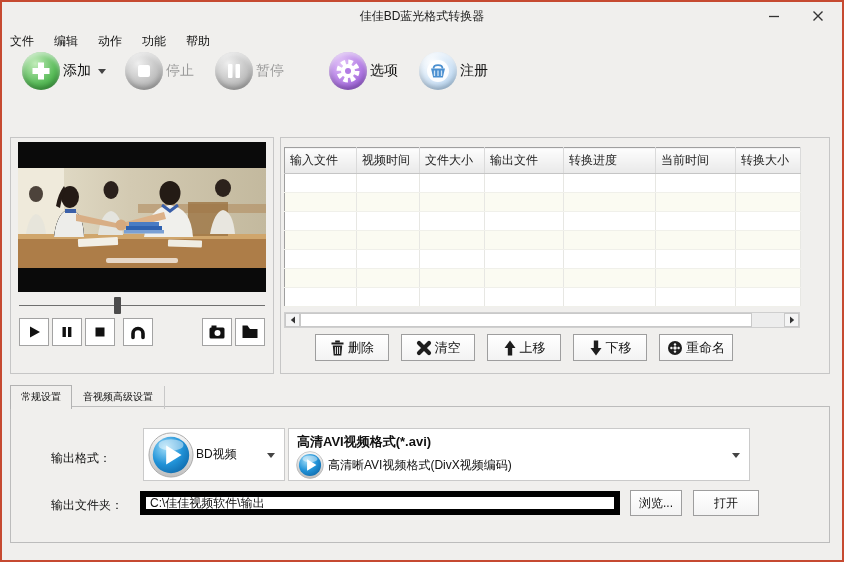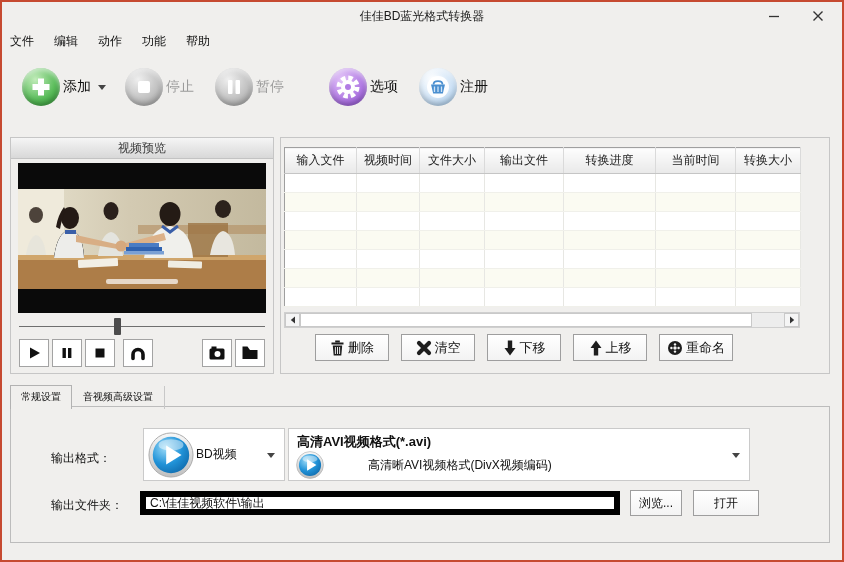--- a/index.html
+++ b/index.html
@@ -12,21 +12,21 @@
   .titlebar { position:relative; height:28px; display:flex; align-items:center; justify-content:center; }
   .title { font-size:12px; color:#1a1a1a; }
   .win-controls { position:absolute; right:2px; top:0; height:28px; display:flex; }
   .win-btn { width:44px; height:28px; display:flex; align-items:center; justify-content:center; cursor:default; }
 
   
   .menubar { display:flex; padding-left:3px; height:22px; align-items:center; }
   .menu-item { font-size:12px; padding:3px 5px; margin-right:10px; color:#111; }
 
   
-  .toolbar { height:70px; display:flex; align-items:center; }
+  .toolbar { height:70px; display:flex; align-items:flex-start; }
   .tool-btn { display:flex; align-items:center; }
   .tool-icon { width:38px; height:38px; border-radius:50%; display:flex; align-items:center; justify-content:center;
                box-shadow: inset 0 3px 4px rgba(255,255,255,.55), inset 0 -3px 5px rgba(0,0,0,.22); }
   .tool-label { font-size:14px; color:#111; margin-left:3px; }
   .tool-btn.disabled .tool-label { color:#9b9b9b; }
   .icon-add   { background: radial-gradient(circle at 35% 30%, #c2ecba, #5cbd5c 55%, #2e9132 90%); }
   .icon-start { background: radial-gradient(circle at 35% 30%, #a8e0f8, #35a4dd 55%, #0f73b3 90%); }
   .icon-stop, .icon-pause { background: radial-gradient(circle at 35% 30%, #efefef, #c2c2c2 55%, #9d9d9d 90%); }
   .icon-options { background: radial-gradient(circle at 35% 30%, #e2c2f8, #b27ce4 55%, #8a4cc9 90%); }
   .icon-register { background: radial-gradient(circle at 35% 30%, #ffffff, #cfe3f6 55%, #a4c8e8 90%); }
@@ -47,21 +47,21 @@
           align-items:center; justify-content:center; }
   .pbtn + .pbtn { margin-left:3px; }
   .pbtn.gap { margin-left:8px; }
   .pbtn.far { margin-left:auto; }
 
   
   .list-panel { position:relative; margin-left:6px; width:550px; height:237px; border:1px solid #c6c6c6; }
   .file-table { position:absolute; left:3px; top:9px; width:516px; border-collapse:collapse;
                 background:#fff; border:1px solid #9f9f9f; font-size:12px; table-layout:fixed; }
   .file-table th { background:linear-gradient(#fdfdfd,#e9e9e9); border-right:1px solid #dadada;
-                   border-bottom:1px solid #c5c5c5; font-weight:normal; text-align:center;
+                   border-bottom:1px solid #c5c5c5; font-weight:normal; text-align:left;
                    padding:4px 5px; color:#222; white-space:nowrap; overflow:hidden;margin-left:30px; }
   .file-table td { height:16px; line-height:16px; border-right:1px solid #e7e7e3; border-bottom:1px solid #f0f0ea;
                    padding:1px 4px; white-space:nowrap; overflow:hidden; }
   .file-table tr.selected { background:#2e6ec6; color:#fff; }
   .file-table tr.selected td { border-right:1px solid #5d8fd6; border-bottom:1px solid #2e6ec6; }
   .file-table tr.row-alt { background:#fbfbf2; }
   .col1{width:72px}.col2{width:63px}.col3{width:65px}.col4{width:79px}.col5{width:92px}.col6{width:80px}.col7{width:65px}
 
   .hscroll { position:absolute; left:3px; top:174px; width:516px; height:16px; background:#ededed; border:1px solid #cfcfcf; }
   .sb-arrow { position:absolute; top:0; width:15px; height:14px; background:#f5f5f5; border:1px solid #c9c9c9;
@@ -81,21 +81,21 @@
   .tab.active { background:#f0efed; border:1px solid #b2b2b2; border-bottom:none; padding:4px 10px 5px; }
   .tab.inactive { padding:4px 11px 5px; border-right:1px solid #c8c8c8; }
   .settings-pane { position:absolute; left:8px; top:404px; width:820px; height:137px; border:1px solid #bcbcbc; }
   .form-label { position:absolute; font-size:12px; color:#111; }
   .dd-box { position:absolute; background:#fff; border:1px solid #cacaca; }
   .dd1 { left:132px; top:21px; width:142px; height:53px; display:flex; align-items:center; }
   .dd1-label { font-size:12px; margin-left:2px; color:#111; }
   .dd1 .dd-arrow, .dd2 .dd-arrow { position:absolute; right:9px; top:24px; margin:0; }
   .dd2 { left:277px; top:21px; width:462px; height:53px; }
   .dd2-title { position:absolute; left:8px; top:4px; font-size:13px; font-weight:bold; color:#111; }
-  .dd2-row { position:absolute; left:7px; top:22px; display:flex; align-items:center;gap:40px; }
+  .dd2-row { position:absolute; left:7px; top:22px; display:flex; align-items:center; }
   .dd2-value { font-size:12px; color:#111; margin-left:4px; }
   .folder-input { position:absolute; left:129px; top:84px; width:480px; height:24px; border:6px solid #000000;
                   font-size:12px; padding:2px 4px; font-family:inherit; color:#111; background:#fff; }
   .sbtn { position:absolute; top:83px; height:26px; background:linear-gradient(#ffffff,#f3f3f3);
           border:1px solid #9e9e9e; font-size:12px; display:flex; align-items:center; justify-content:center; color:#111; }
   .browse-btn { left:619px; width:52px; }
   .open-btn { left:682px; width:66px; }
   .hidden-defs { position:absolute; width:0; height:0; overflow:hidden; }
 </style>
 </head>
@@ -193,21 +193,20 @@
           <path d="M11.5 14.5v5.5M15 14.5v5.5M18.5 14.5v5.5" stroke="#cfe4f6" stroke-width="1.3"></path>
         </svg>
       </span>
       <span class="tool-label">注册</span>
     </div>
   </div>
 
   <div class="main">
 
     <div class="preview-panel">
-      <div class="panel-header">视频预览</div>
 
       <div class="video-thumb">
         <svg width="248" height="150" viewBox="0 0 248 150" xmlns="http://www.w3.org/2000/svg">
           <rect width="248" height="150" fill="#060606"></rect>
           <g>
             <linearGradient id="roomG" x1="0" y1="0" x2="1" y2="0">
               <stop offset="0" stop-color="#e7e2cf"></stop>
                 <stop offset="0.45" stop-color="#d3cab2"></stop>
                 <stop offset="1" stop-color="#c3b99e"></stop>
             </linearGradient>
@@ -404,29 +403,29 @@
           <span>删除</span>
         </div>
         <div class="lbtn">
           <svg width="16" height="16" viewBox="0 0 16 16">
             <path d="M3 3l10 10M13 3L3 13" stroke="#1d1d1d" stroke-width="4.2" stroke-linecap="round"></path>
           </svg>
           <span>清空</span>
         </div>
         <div class="lbtn">
           <svg width="14" height="16" viewBox="0 0 14 16">
-            <path d="M4.8 0.5h4.4v7.5h3.3L7 15.5 1.5 8h3.3z" fill="#1d1d1d"></path>
-          </svg>
-          <span>下移</span>
+            <path d="M4.8 15.5h4.4V8h3.3L7 0.5 1.5 8h3.3z" fill="#1d1d1d"></path>
+          </svg>
+          <span>上移</span>
         </div>
         <div class="lbtn">
           <svg width="14" height="16" viewBox="0 0 14 16">
-            <path d="M4.8 15.5h4.4V8h3.3L7 0.5 1.5 8h3.3z" fill="#1d1d1d"></path>
-          </svg>
-          <span>上移</span>
+            <path d="M4.8 0.5h4.4v7.5h3.3L7 15.5 1.5 8h3.3z" fill="#1d1d1d"></path>
+          </svg>
+          <span>下移</span>
         </div>
         <div class="lbtn">
           <svg width="16" height="16" viewBox="0 0 16 16">
             <circle cx="8" cy="8" r="7" fill="#1d1d1d"></circle>
             <circle cx="8" cy="8" r="1.7" fill="#f3f3f3"></circle>
             <circle cx="8" cy="4.4" r="1.2" fill="#f3f3f3"></circle>
             <circle cx="8" cy="11.6" r="1.2" fill="#f3f3f3"></circle>
             <circle cx="4.4" cy="8" r="1.2" fill="#f3f3f3"></circle>
             <circle cx="11.6" cy="8" r="1.2" fill="#f3f3f3"></circle>
           </svg>

